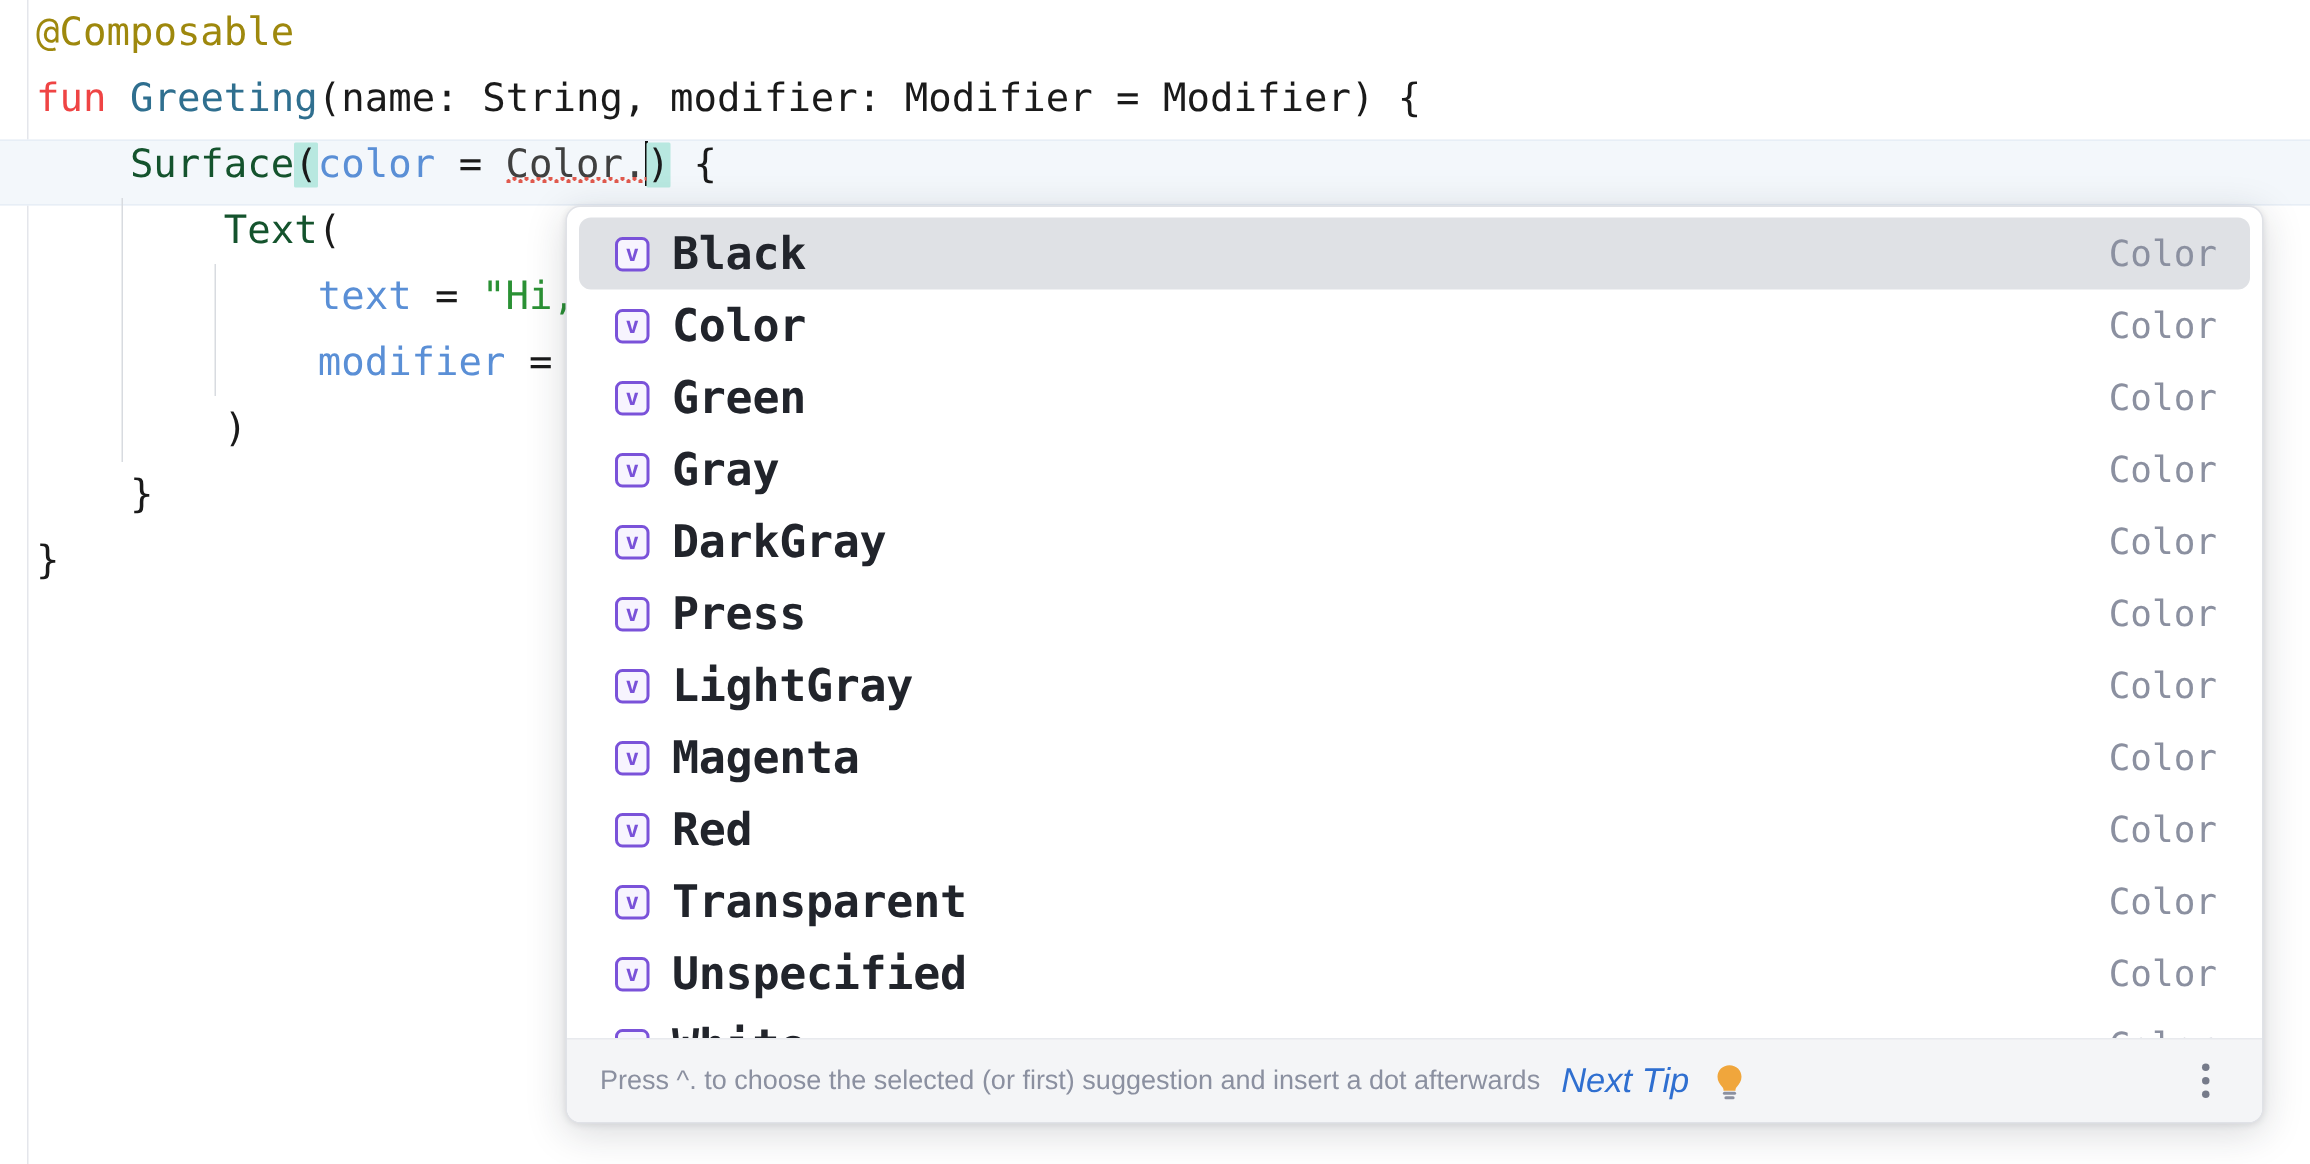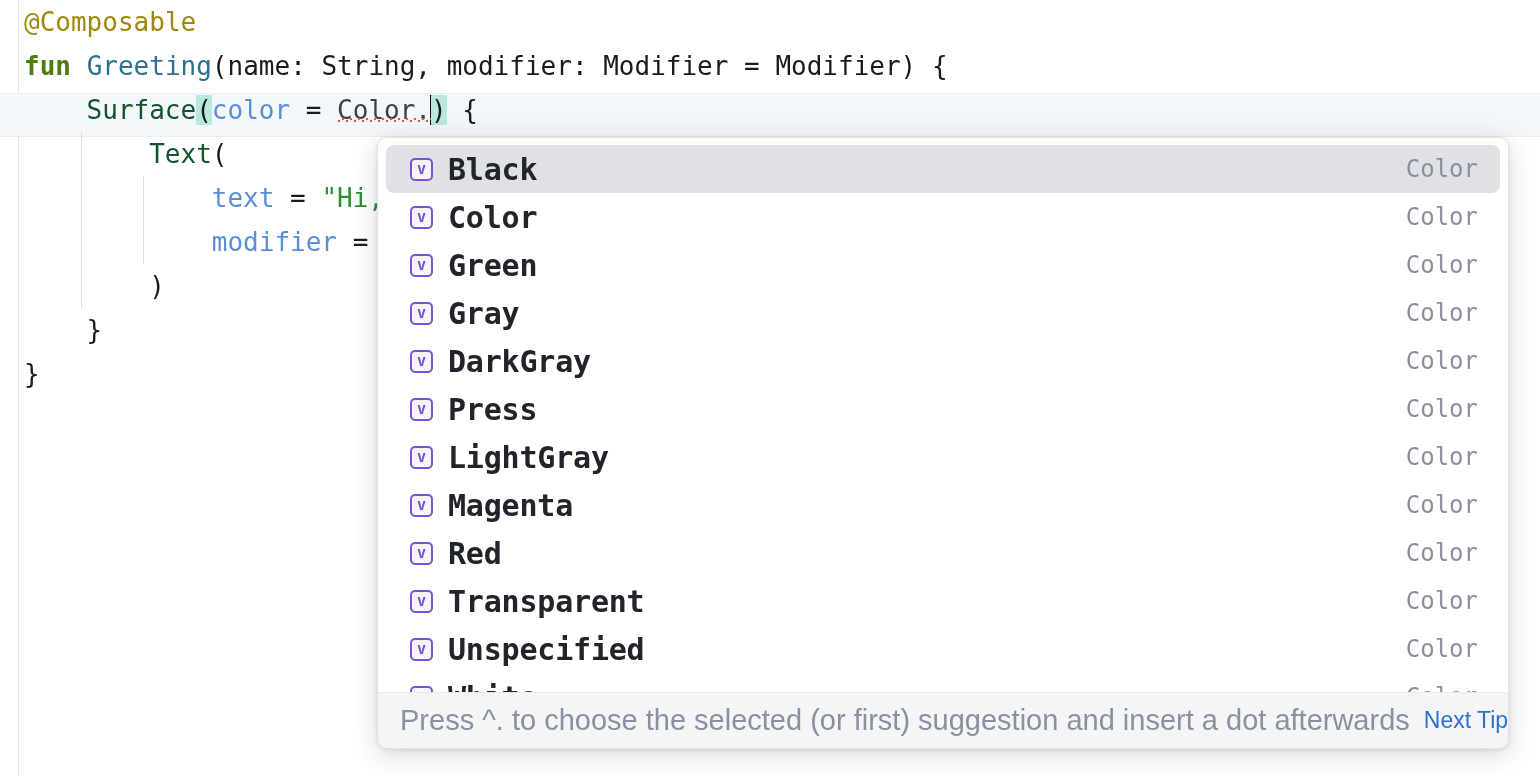--- a/index.html
+++ b/index.html
@@ -54,21 +54,21 @@
   .current-line-band::after { bottom: 0; }
 
   .code-line {
     position: absolute;
     left: 24px;
     height: 44px;
     line-height: 44px;
   }
 
   .tok-annot   { color: #9e880d; }
-  .tok-kw      { color: #4d7c0f; font-weight: bold; }
+  .tok-kw      { color: #ef4444; font-weight: normal; }
   .tok-fn      { color: #2f6f8f; }
   .tok-plain   { color: #1a1a1a; }
   .tok-compose { color: #14532d; }
   .tok-param   { color: #5a8fd6; }
   .tok-str     { color: #2a9134; }
 
   .bracket-hl {
     background: #b8e8e0;
     border-radius: 1px;
   }
@@ -181,32 +181,33 @@
     background: #f4f5f7;
     border-top: 1px solid #e8eaee;
     display: flex;
     align-items: center;
     padding: 0 24px 0 22px;
     gap: 0;
   }
 
   .hint-text {
     font-family: "Liberation Sans", sans-serif;
-    font-size: 29px;
+    font-size: 18px;
     color: #8b90a0;
     white-space: nowrap;
   }
 
   .next-tip {
     font-family: "Liberation Sans", sans-serif;
     font-size: 23px;
     color: #2f6fd0;
     margin-left: 14px;
     cursor: pointer;
     white-space: nowrap;
+    font-style: italic;
   }
 
   .bulb {
     position: relative;
     width: 28px; height: 28px;
     margin-left: 13px;
     flex: 0 0 auto;
   }
 
   .kebab {

